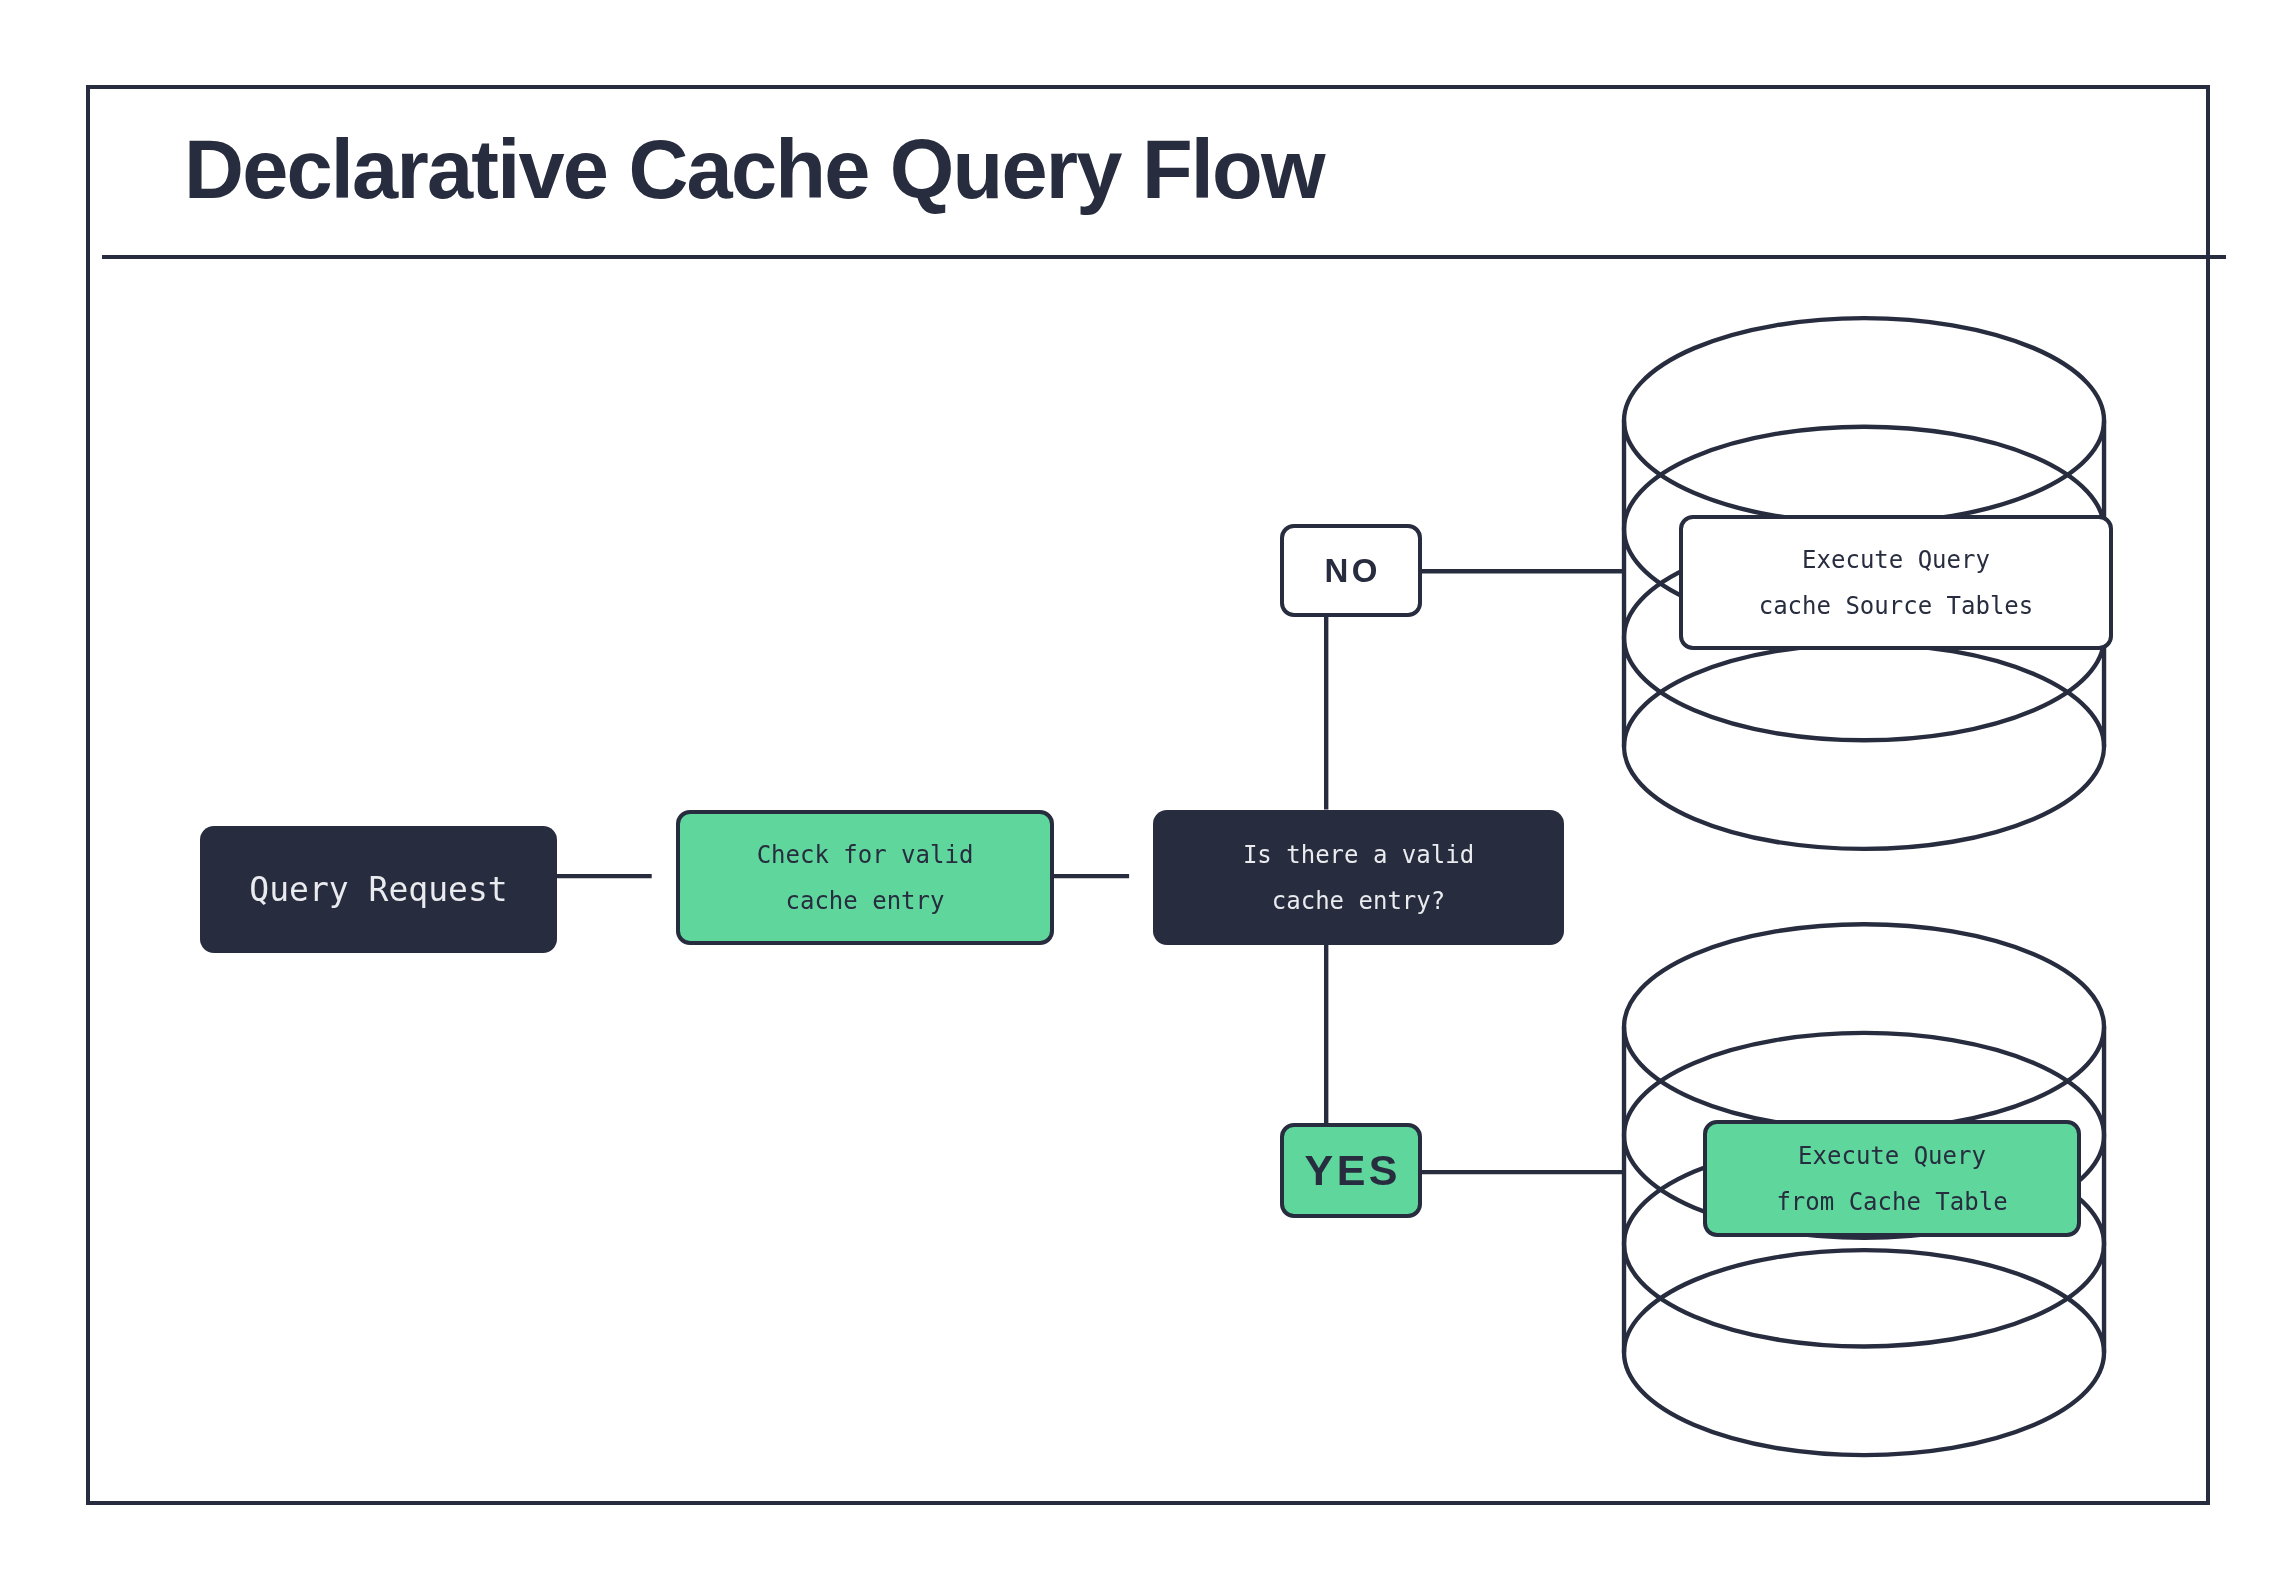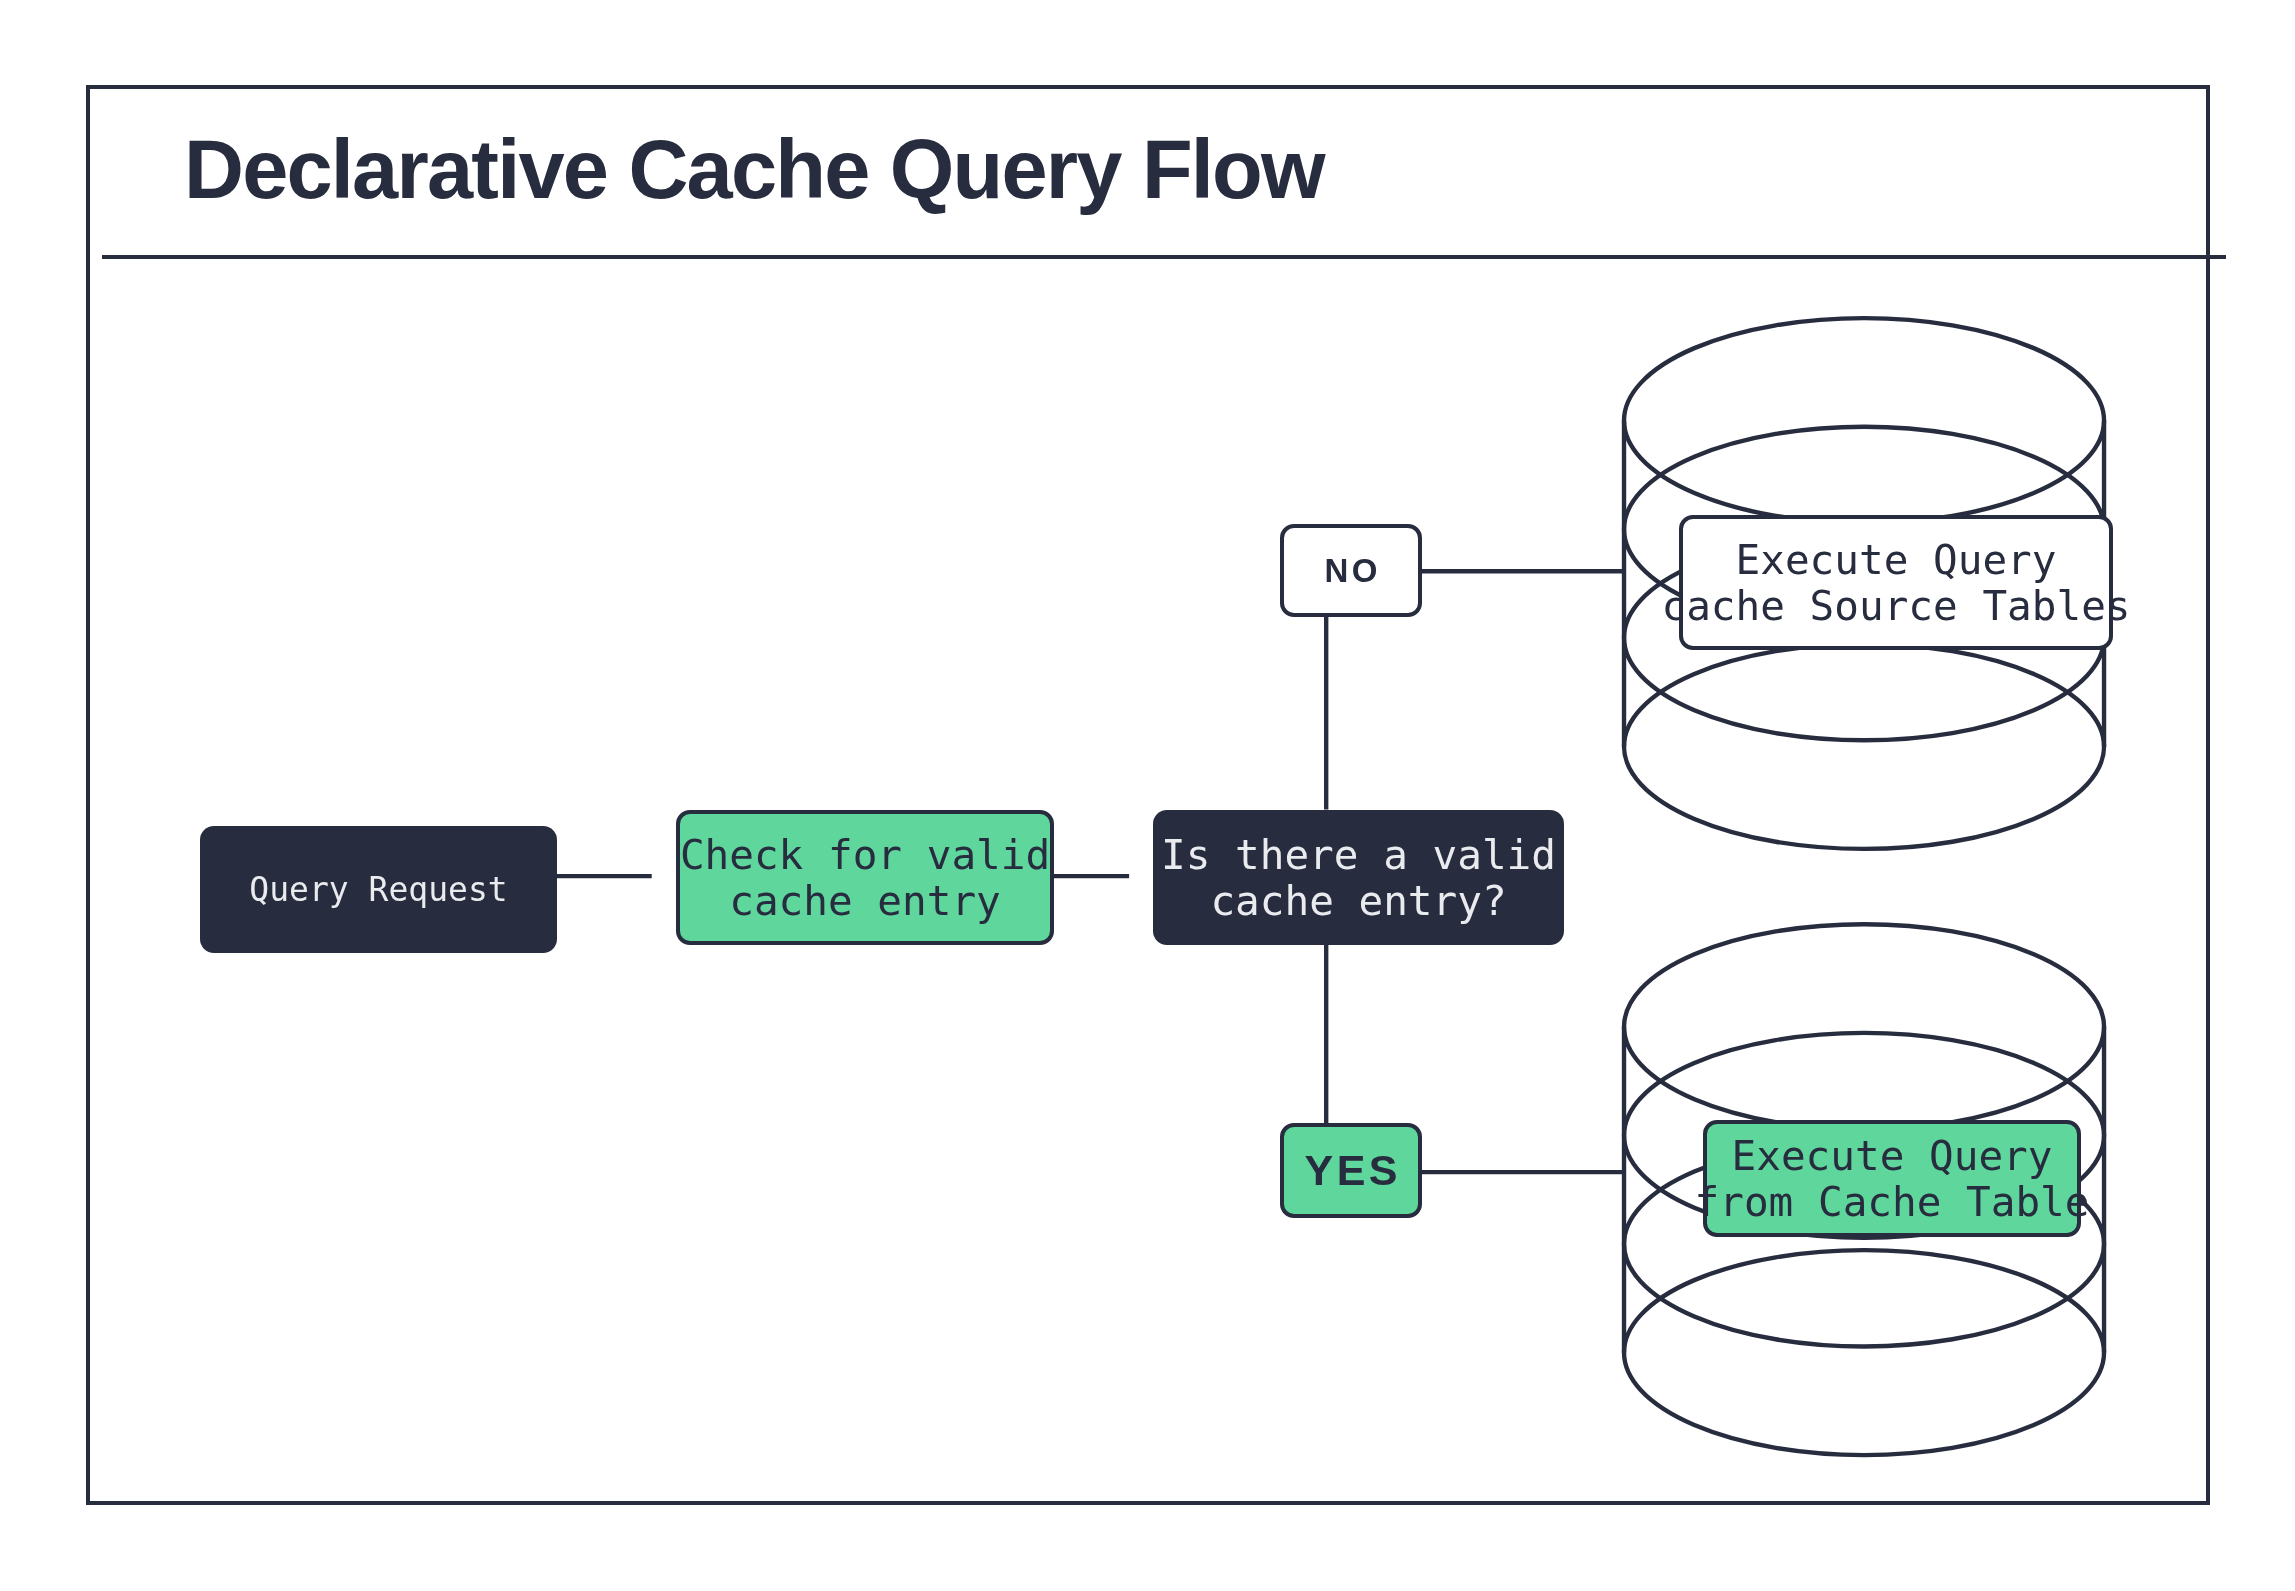--- a/index.html
+++ b/index.html
@@ -60,21 +60,21 @@
     align-items: center;
     justify-content: center;
     text-align: center;
     border-radius: 14px;
     white-space: nowrap;
     margin-left: 24px;
   }
   .node .ln {
     line-height: 46px;
   }
-  .mono-37 { font-size: 41px; }
+  .mono-37 { font-size: 24px; }
   .node-dark {
     background: #272C3E;
     color: #E9EBEF;
   }
   .node-green {
     background: #5ED69C;
     border: 4.4px solid #272C3E;
     color: #272C3E;
   }
   .node-white {

